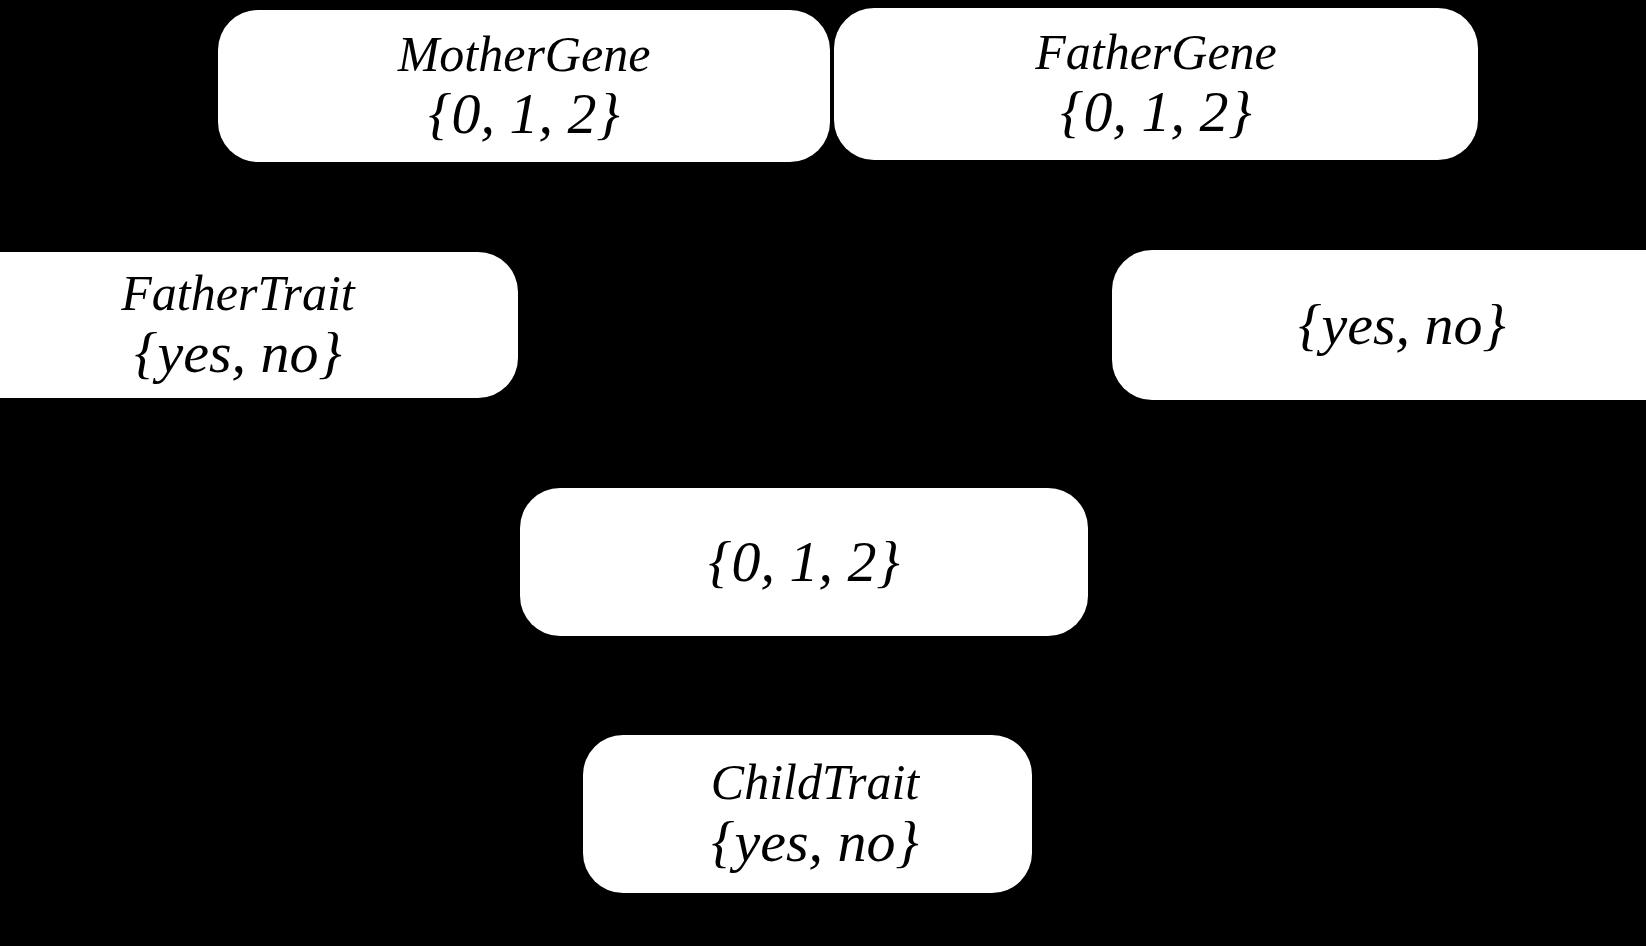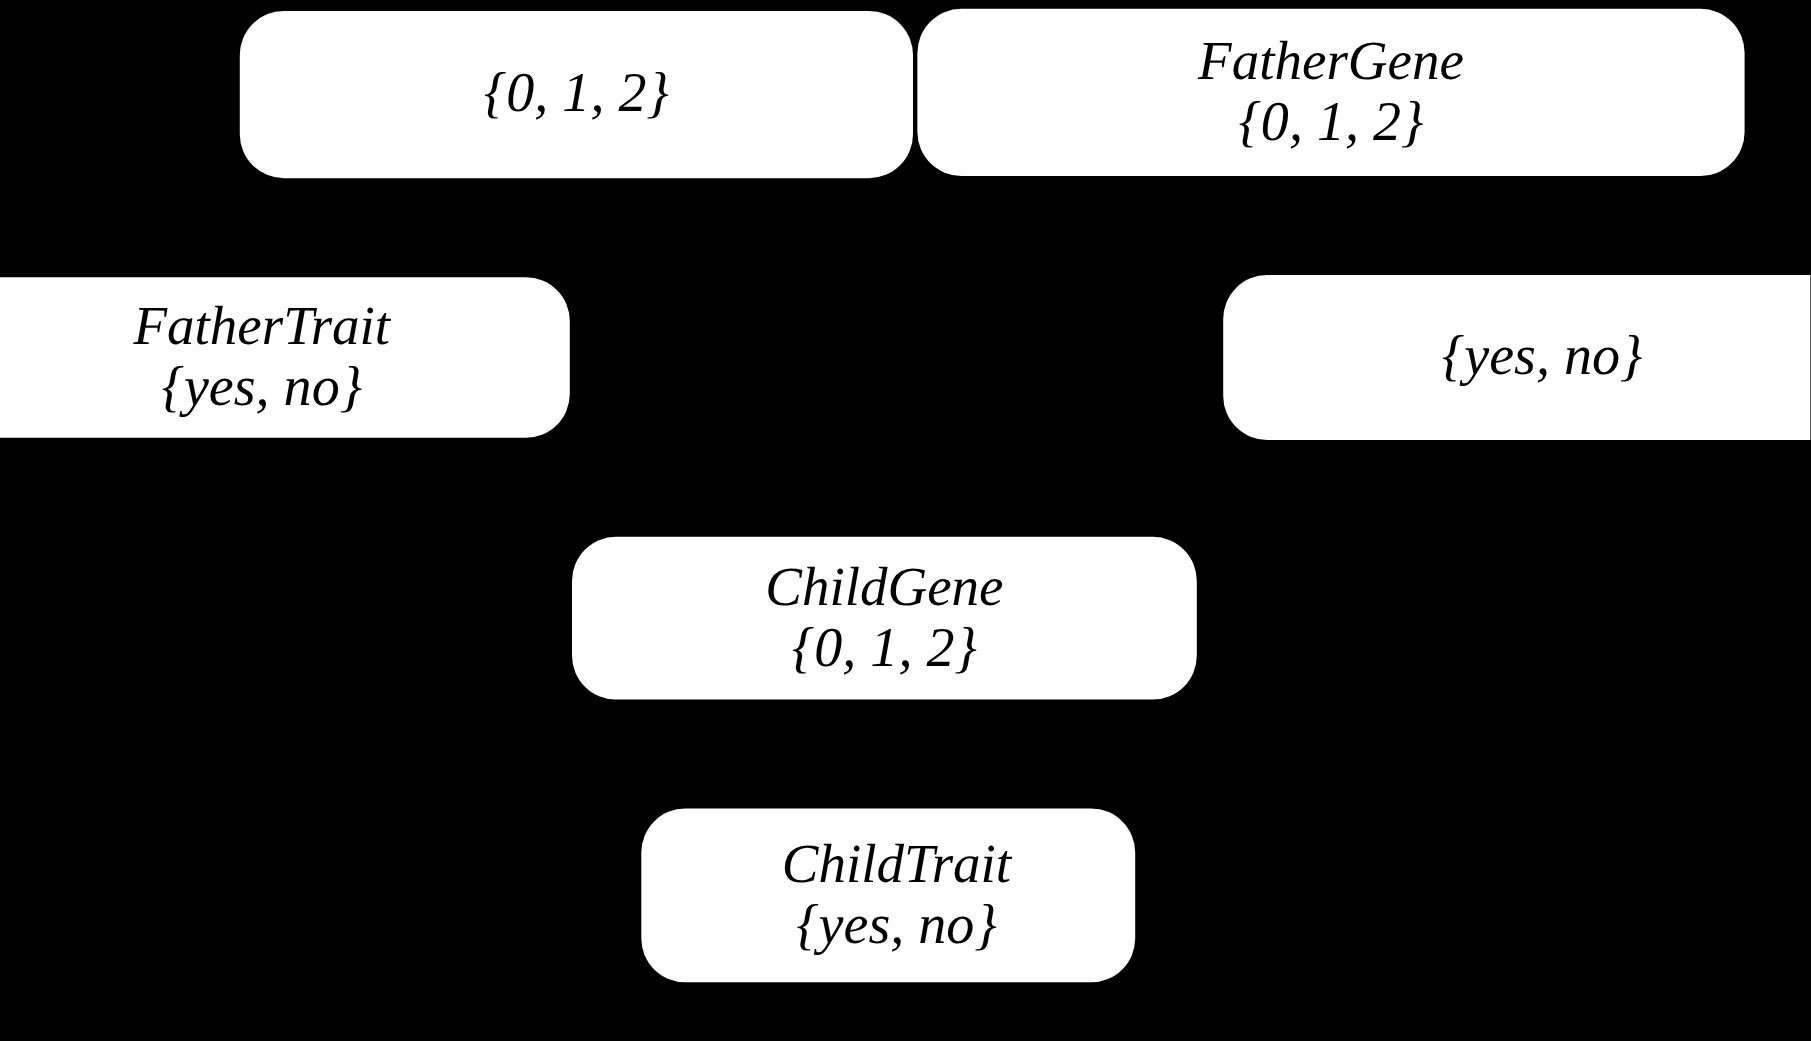--- a/index.html
+++ b/index.html
@@ -30,58 +30,58 @@
     line-height: 1.12;
     text-align: center;
     -webkit-font-smoothing: antialiased;
   }
   .node-name {
     font-size: 50px;
     font-style: italic;
     white-space: nowrap;
   }
   .node-domain {
-    font-size: 51px;
+    font-size: 58px;
     font-style: italic;
     white-space: nowrap;
   }
 
   
   #node-mother-gene  { left: 218px;  top: 10px;   width: 612px; height: 152px; }
-  #node-father-gene  { left: 834px;  top: 8px;    width: 752px; height: 152px; }
+  #node-father-gene  { left: 834px;  top: 8px;    width: 644px; height: 152px; }
   #node-mother-trait { left: -42px;  top: 252px;  width: 560px; height: 146px; }
   #node-father-trait { left: 1112px; top: 250px;  width: 580px; height: 150px; }
   #node-child-gene   { left: 520px;  top: 488px;  width: 568px; height: 148px; }
   #node-child-trait  { left: 583px;  top: 735px;  width: 449px; height: 158px; padding-left: 15px; }
 </style>
 </head>
 <body>
 
 <div id="canvas">
 
   <div class="node" id="node-mother-gene">
+    <div class="node-name">MotherGene</div>
     <div class="node-domain">{0, 1, 2}</div>
   </div>
 
   <div class="node" id="node-father-gene">
     <div class="node-name">FatherGene</div>
     <div class="node-domain">{0, 1, 2}</div>
   </div>
 
   <div class="node" id="node-mother-trait">
     <div class="node-name">FatherTrait</div>
     <div class="node-domain">{yes, no}</div>
   </div>
 
   <div class="node" id="node-father-trait">
     <div class="node-domain">{yes, no}</div>
   </div>
 
   <div class="node" id="node-child-gene">
-    <div class="node-name">ChildGene</div>
     <div class="node-domain">{0, 1, 2}</div>
   </div>
 
   <div class="node" id="node-child-trait">
     <div class="node-name">ChildTrait</div>
     <div class="node-domain">{yes, no}</div>
   </div>
 
 </div>
 

